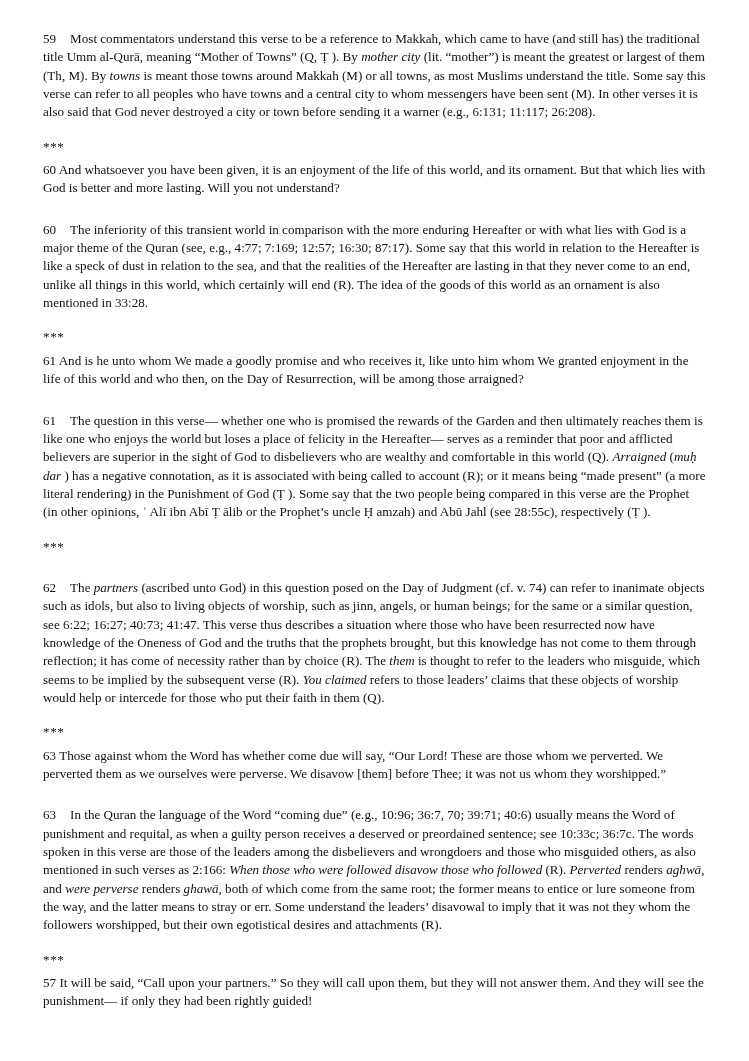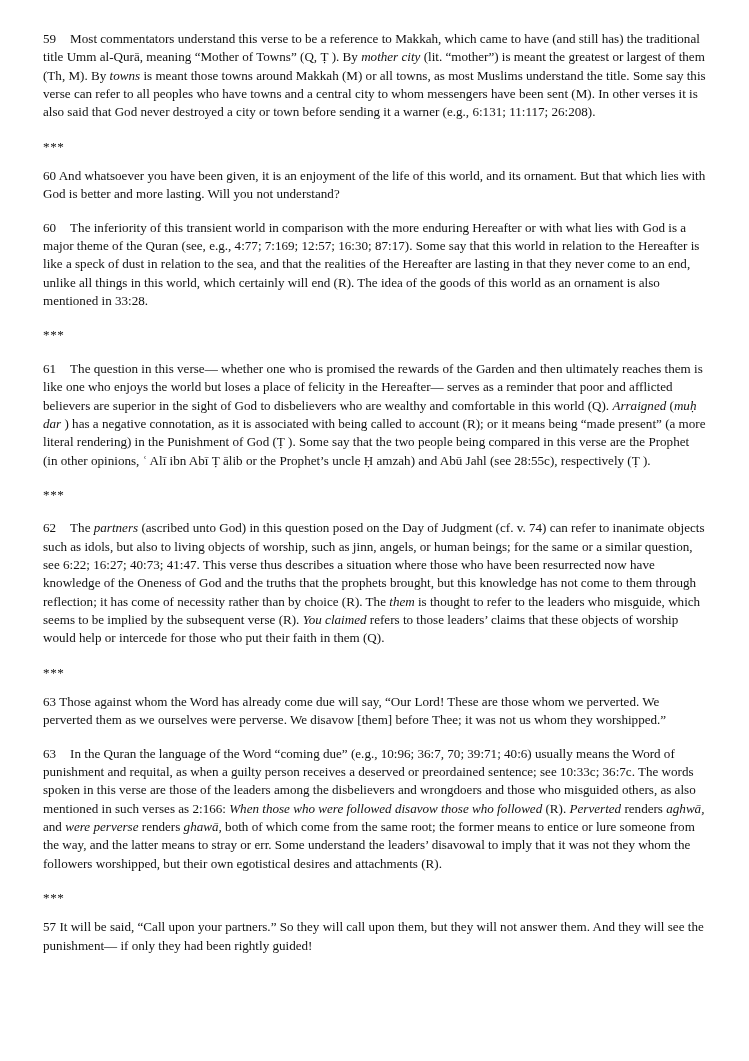--- a/index.html
+++ b/index.html
@@ -27,24 +27,24 @@
     width: 663px;
   }
   p {
     margin: 0;
     font-size: 13.1px;
     line-height: 18.35px;
     text-align: left;
     color: #111111;
   }
   p.verse {
-    margin-top: 11px;
+    margin-top: 5px;
   }
   p.commentary {
-    margin-top: 15px;
+    margin-top: 23px;
   }
   p.first {
     margin-top: 0;
   }
   .sep {
     margin-top: 16px;
     margin-bottom: 0;
     font-size: 13.1px;
     line-height: 18.35px;
     letter-spacing: 0.6px;
@@ -68,22 +68,23 @@
 </head>
 <body>
 
 <div class="page">
   <div class="text-column" id="text-column">
       <p class="commentary first" id="commentary-59"><span class="num" data-bind="document.blocks.0.number">59</span><span class="num-gap">&nbsp;</span><span data-bind="document.blocks.0.runs.0.text">Most commentators understand this verse to be a reference to Makkah, which came to have (and still has) the traditional title Umm al-Qurā, meaning “Mother of Towns” (Q, Ṭ ). By </span><i data-bind="document.blocks.0.runs.1.text">mother city</i><span data-bind="document.blocks.0.runs.2.text"> (lit. “mother”) is meant the greatest or largest of them (Th, M). By </span><i data-bind="document.blocks.0.runs.3.text">towns</i><span data-bind="document.blocks.0.runs.4.text"> is meant those towns around Makkah (M) or all towns, as most Muslims understand the title. Some say this verse can refer to all peoples who have towns and a central city to whom messengers have been sent (M). In other verses it is also said that God never destroyed a city or town before sending it a warner (e.g., 6:131; 11:117; 26:208).</span></p>
       <p class="sep" data-bind="document.separator">***</p>
       <p class="verse" id="verse-60"><span class="num" data-bind="document.blocks.1.number">60</span><span> </span><span data-bind="document.blocks.1.runs.0.text">And whatsoever you have been given, it is an enjoyment of the life of this world, and its ornament. But that which lies with God is better and more lasting. Will you not understand?</span></p>
       <p class="commentary" id="commentary-60"><span class="num" data-bind="document.blocks.2.number">60</span><span class="num-gap">&nbsp;</span><span data-bind="document.blocks.2.runs.0.text">The inferiority of this transient world in comparison with the more enduring Hereafter or with what lies with God is a major theme of the Quran (see, e.g., 4:77; 7:169; 12:57; 16:30; 87:17). Some say that this world in relation to the Hereafter is like a speck of dust in relation to the sea, and that the realities of the Hereafter are lasting in that they never come to an end, unlike all things in this world, which certainly will end (R). The idea of the goods of this world as an ornament is also mentioned in 33:28.</span></p>
       <p class="sep" data-bind="document.separator">***</p>
+      <p class="verse" id="verse-61"><span class="num" data-bind="document.blocks.3.number">61</span><span> </span><span data-bind="document.blocks.3.runs.0.text">And is he unto whom We made a goodly promise and who receives it, like unto him whom We granted enjoyment in the life of this world and who then, on the Day of Resurrection, will be among those arraigned?</span></p>
       <p class="commentary" id="commentary-61"><span class="num" data-bind="document.blocks.4.number">61</span><span class="num-gap">&nbsp;</span><span data-bind="document.blocks.4.runs.0.text">The question in this verse— whether one who is promised the rewards of the Garden and then ultimately reaches them is like one who enjoys the world but loses a place of felicity in the Hereafter— serves as a reminder that poor and afflicted believers are superior in the sight of God to disbelievers who are wealthy and comfortable in this world (Q). </span><i data-bind="document.blocks.4.runs.1.text">Arraigned</i><span data-bind="document.blocks.4.runs.2.text"> (</span><i data-bind="document.blocks.4.runs.3.text">muḥ dar</i><span data-bind="document.blocks.4.runs.4.text"> ) has a negative connotation, as it is associated with being called to account (R); or it means being “made present” (a more literal rendering) in the Punishment of God (Ṭ ). Some say that the two people being compared in this verse are the Prophet (in other opinions, ʿ Alī ibn Abī Ṭ ālib or the Prophet’s uncle Ḥ amzah) and Abū Jahl (see 28:55c), respectively (Ṭ ).</span></p>
       <p class="sep" data-bind="document.separator">***</p>
       <p class="commentary" id="commentary-62"><span class="num" data-bind="document.blocks.6.number">62</span><span class="num-gap">&nbsp;</span><span data-bind="document.blocks.6.runs.0.text">The </span><i data-bind="document.blocks.6.runs.1.text">partners</i><span data-bind="document.blocks.6.runs.2.text"> (ascribed unto God) in this question posed on the Day of Judgment (cf. v. 74) can refer to inanimate objects such as idols, but also to living objects of worship, such as jinn, angels, or human beings; for the same or a similar question, see 6:22; 16:27; 40:73; 41:47. This verse thus describes a situation where those who have been resurrected now have knowledge of the Oneness of God and the truths that the prophets brought, but this knowledge has not come to them through reflection; it has come of necessity rather than by choice (R). The </span><i data-bind="document.blocks.6.runs.3.text">them</i><span data-bind="document.blocks.6.runs.4.text"> is thought to refer to the leaders who misguide, which seems to be implied by the subsequent verse (R). </span><i data-bind="document.blocks.6.runs.5.text">You claimed</i><span data-bind="document.blocks.6.runs.6.text"> refers to those leaders’ claims that these objects of worship would help or intercede for those who put their faith in them (Q).</span></p>
       <p class="sep" data-bind="document.separator">***</p>
-      <p class="verse" id="verse-63"><span class="num" data-bind="document.blocks.7.number">63</span><span> </span><span data-bind="document.blocks.7.runs.0.text">Those against whom the Word has already come due will say, “Our Lord! These are those whom we perverted. We perverted them as we ourselves were perverse. We disavow [them] before Thee; it was not us whom they worshipped.”</span></p>
+      <p class="verse" id="verse-63"><span class="num" data-bind="document.blocks.7.number">63</span><span> </span><span data-bind="document.blocks.7.runs.0.text">Those against whom the Word has whether come due will say, “Our Lord! These are those whom we perverted. We perverted them as we ourselves were perverse. We disavow [them] before Thee; it was not us whom they worshipped.”</span></p>
       <p class="commentary" id="commentary-63"><span class="num" data-bind="document.blocks.8.number">63</span><span class="num-gap">&nbsp;</span><span data-bind="document.blocks.8.runs.0.text">In the Quran the language of the Word “coming due” (e.g., 10:96; 36:7, 70; 39:71; 40:6) usually means the Word of punishment and requital, as when a guilty person receives a deserved or preordained sentence; see 10:33c; 36:7c. The words spoken in this verse are those of the leaders among the disbelievers and wrongdoers and those who misguided others, as also mentioned in such verses as 2:166: </span><i data-bind="document.blocks.8.runs.1.text">When those who were followed disavow those who followed</i><span data-bind="document.blocks.8.runs.2.text"> (R). </span><i data-bind="document.blocks.8.runs.3.text">Perverted</i><span data-bind="document.blocks.8.runs.4.text"> renders </span><i data-bind="document.blocks.8.runs.5.text">aghwā,</i><span data-bind="document.blocks.8.runs.6.text"> and </span><i data-bind="document.blocks.8.runs.7.text">were perverse</i><span data-bind="document.blocks.8.runs.8.text"> renders </span><i data-bind="document.blocks.8.runs.9.text">ghawā,</i><span data-bind="document.blocks.8.runs.10.text"> both of which come from the same root; the former means to entice or lure someone from the way, and the latter means to stray or err. Some understand the leaders’ disavowal to imply that it was not they whom the followers worshipped, but their own egotistical desires and attachments (R).</span></p>
       <p class="sep" data-bind="document.separator">***</p>
       <p class="verse" id="verse-64"><span class="num" data-bind="document.blocks.9.number">57</span><span> </span><span data-bind="document.blocks.9.runs.0.text">It will be said, “Call upon your partners.” So they will call upon them, but they will not answer them. And they will see the punishment— if only they had been rightly guided!</span></p>
     </div>
 </div>
 
 </body></html>

